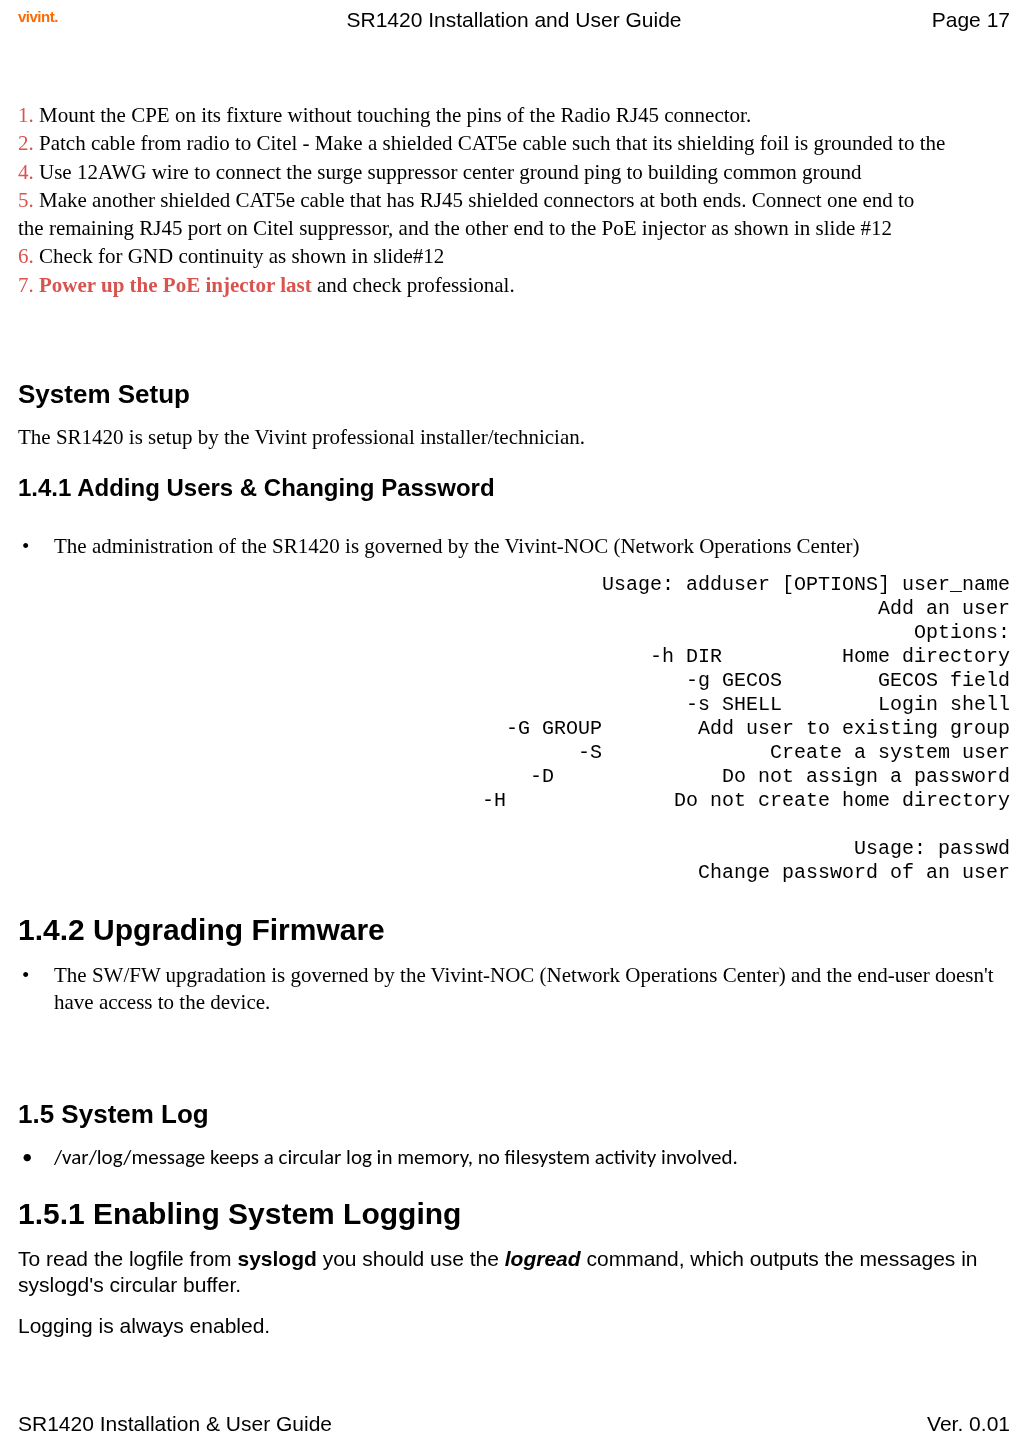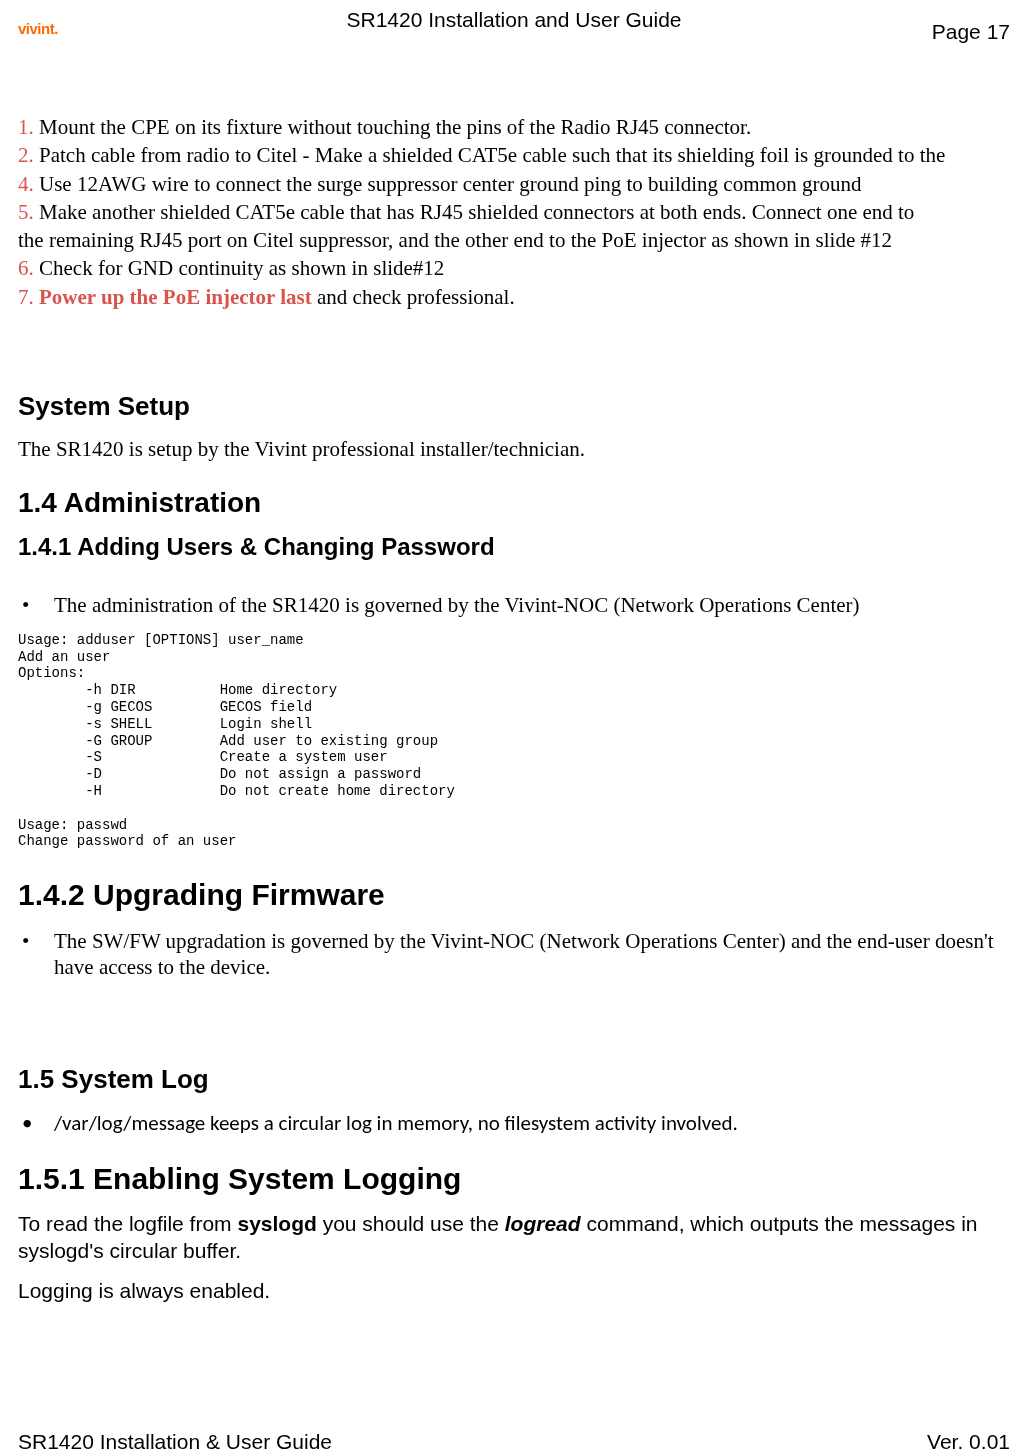--- a/index.html
+++ b/index.html
@@ -11,21 +11,21 @@
       font-family: "Times New Roman", serif;
       width: 1028px;
       height: 1456px;
       background: white;
       position: relative;
       padding: 0 18px;
     }
     .header {
       display: flex;
       align-items: flex-start;
-      padding-top: 20px;
+      padding-top: 8px;
       margin-bottom: 70px;
     }
     .logo {
       color: #ff6a00;
       font-weight: bold;
       font-size: 15px;
       font-family: Arial, sans-serif;
       letter-spacing: -0.5px;
     }
     .header-title {
@@ -86,25 +86,26 @@
     .bullet-dot {
       width: 36px;
       padding-left: 4px;
       flex-shrink: 0;
     }
     .bullet-text {
       flex: 1;
     }
     .code-block {
       font-family: "Courier New", monospace;
-      font-size: 14px;
+      font-size: 20px;
       white-space: pre;
       line-height: 1.2;
       margin-bottom: 26px;
       margin-top: 2px;
+      text-align: right;
     }
     .h3b {
       font-family: Arial, sans-serif;
       font-weight: bold;
       font-size: 30px;
       margin-bottom: 14px;
     }
     .h2c {
       font-family: Arial, sans-serif;
       font-weight: bold;
@@ -116,21 +117,21 @@
       font-family: Calibri, Arial, sans-serif;
       font-size: 21px;
     }
     .syslog-para {
       font-family: Arial, sans-serif;
       font-size: 21px;
       margin-bottom: 14px;
     }
     .footer {
       position: absolute;
-      bottom: 2px;
+      bottom: 20px;
       left: 18px;
       right: 18px;
       display: flex;
       justify-content: space-between;
       font-family: Arial, sans-serif;
       font-size: 21px;
     }
   </style>
 </head>
 <body>
@@ -159,21 +160,20 @@
   <div class="ol-item">
     <span class="num">6.</span><span>    Check for GND continuity as shown in slide#12</span>
   </div>
   <div class="ol-item">
     <span class="num">7.</span><span>    </span><span class="red-bold">Power up the PoE injector last</span><span> and check professional.</span>
   </div>
 
   <div class="h2">System Setup</div>
   <div class="setup-text">The SR1420 is setup by the Vivint professional installer/technician.</div>
 
-  <div class="h2b">1.4    Administration</div>
   <div class="h3">1.4.1 Adding Users &amp; Changing Password</div>
 
   <div class="bullet-row">
     <div class="bullet-dot">•</div>
     <div class="bullet-text">The administration of the SR1420 is governed by the Vivint-NOC (Network Operations Center)</div>
   </div>
 
   <div class="code-block">Usage: adduser [OPTIONS] user_name
 Add an user
 Options:

